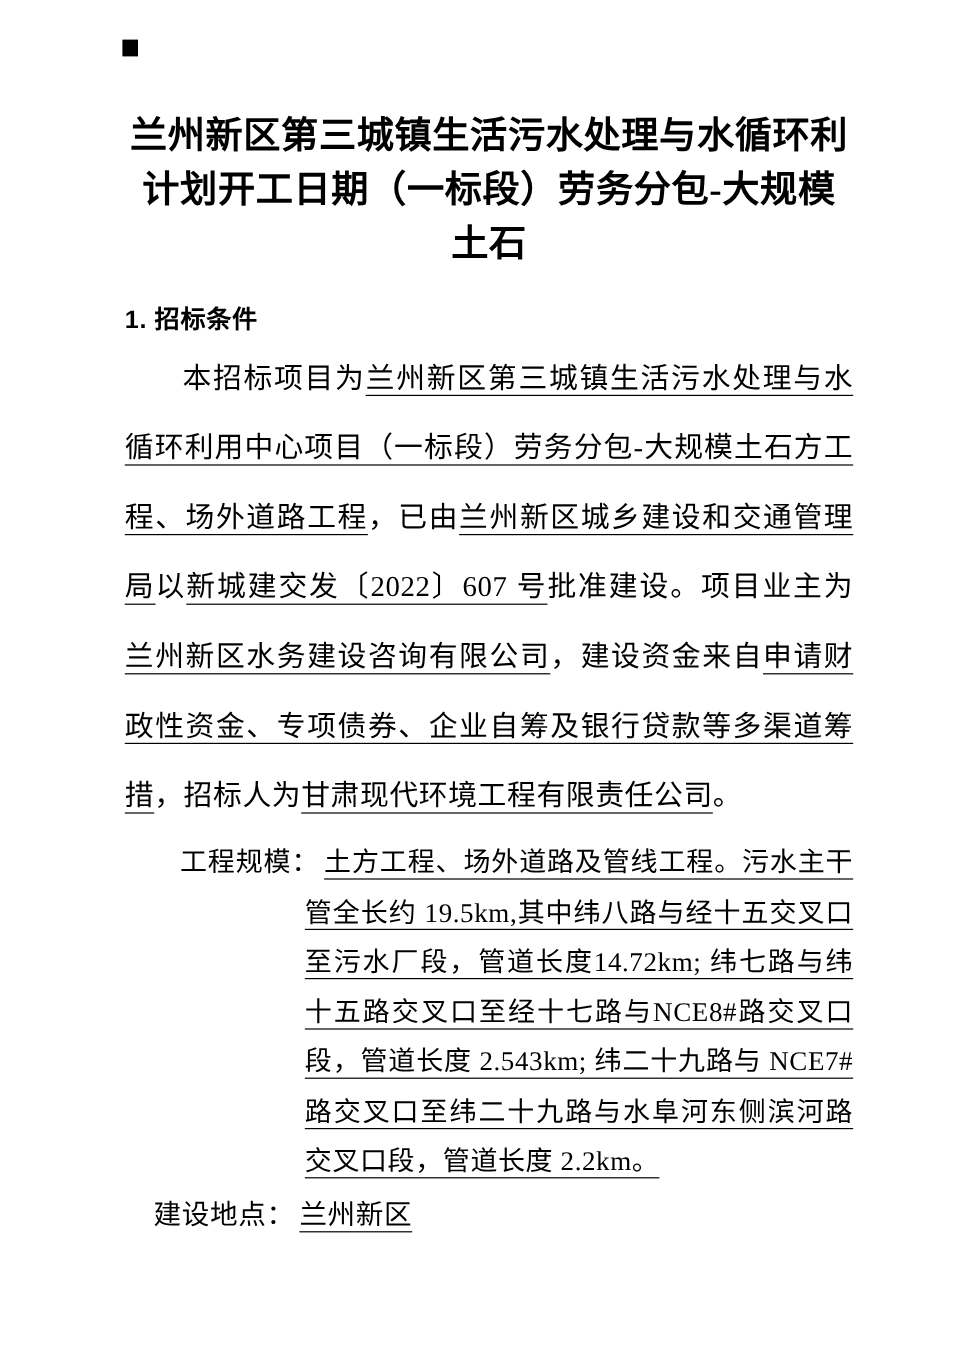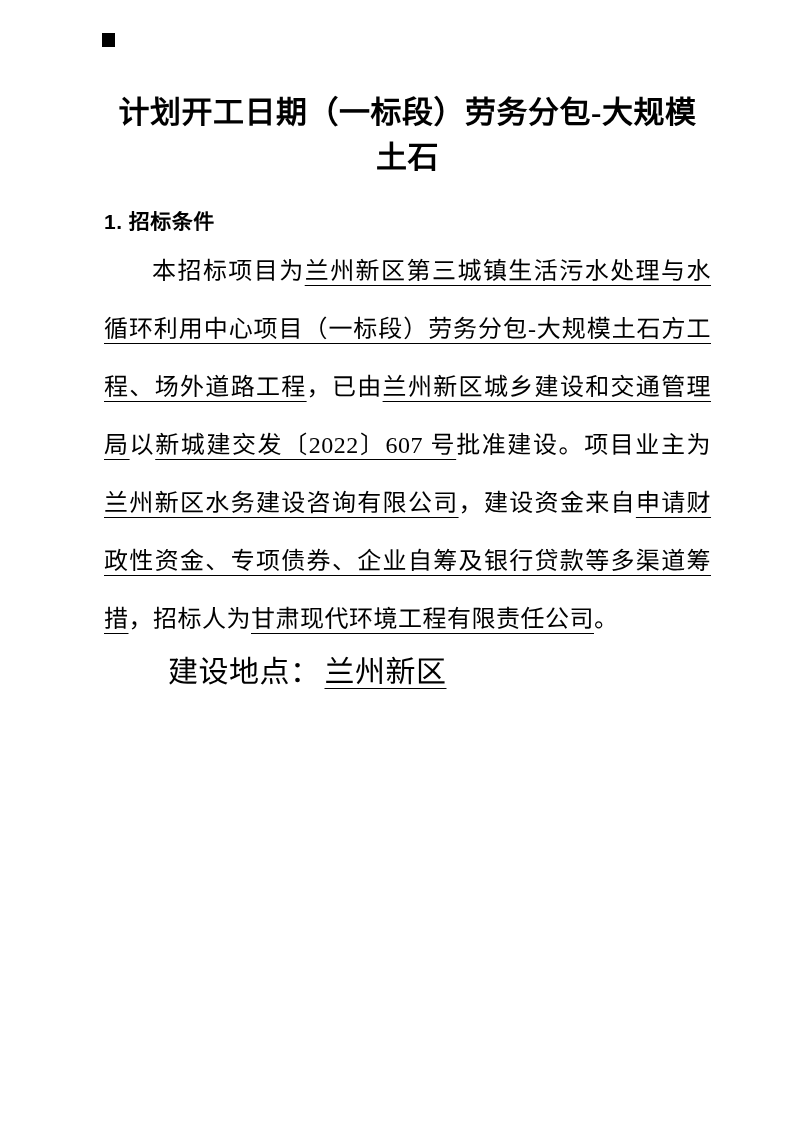--- a/index.html
+++ b/index.html
@@ -48,43 +48,47 @@
   }
 
   .hang {
     margin-top: 5px; margin-left: 46px;
     padding-left: 104px; text-indent: -104px;
     font-size: 22.5px; line-height: 41.5px;
     text-align: justify; letter-spacing: 0.5px;
   }
 
   .field-line {
-    margin-left: 64px; margin-top: 3px;
-    font-size: 30px; line-height: 41px;
+    margin-left: 24px; margin-top: 3px;
+    font-size: 23px; line-height: 41px;
     letter-spacing: 0.5px;
   }
   .field-label { padding-right: 4px; }
 </style>
 </head>
 <body>
 
 <div class="corner-mark"></div>
 
 <div class="page">
 
   <h1 class="doc-title">
+    <span class="tl">兰州新区第三城镇生活污水处理与水循环利</span>
     <span class="tl">计划开工日期（一标段）劳务分包-大规模土石</span>
   </h1>
 
   <h2 class="sec-heading first">1. 招标条件</h2>
 
   <p class="para">
     <span>本招标项目为</span><span class="u">兰州新区第三城镇生活污水处理与水循环利用中心项目（一标段）劳务分包-大规模土石方工程、场外道路工程</span><span>，已由</span><span class="u">兰州新区城乡建设和交通管理局</span><span>以</span><span class="u">新城建交发〔2022〕607 号</span><span>批准建设。项目业主为</span><span class="u">兰州新区水务建设咨询有限公司</span><span>，建设资金来自</span><span class="u">申请财政性资金、专项债券、企业自筹及银行贷款等多渠道筹措</span><span>，招标人为</span><span class="u">甘肃现代环境工程有限责任公司</span><span>。</span>
   </p>
 
 
+  <div class="hang">
+    <span class="field-label">工程规模：</span><span class="u">土方工程、场外道路及管线工程。污水主干管全长约 19.5km,其中纬八路与经十五交叉口至污水厂段，管道长度14.72km; 纬七路与纬十五路交叉口至经十七路与NCE8#路交叉口段，管道长度 2.543km; 纬二十九路与 NCE7#路交叉口至纬二十九路与水阜河东侧滨河路交叉口段，管道长度 2.2km。</span>
+  </div>
 
   <div class="field-line">
     <span class="field-label">建设地点：</span><span class="u">兰州新区</span>
   </div>
 
 
 </div>
 
 </body></html>

